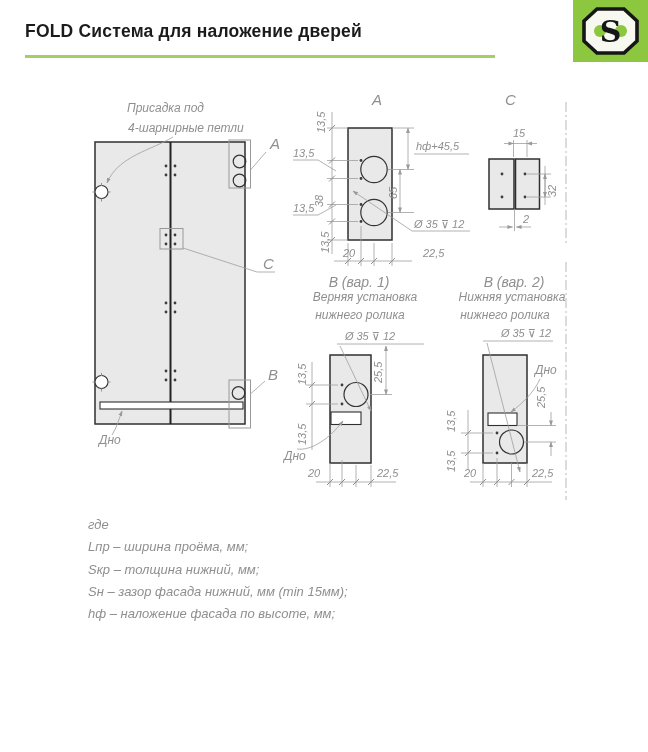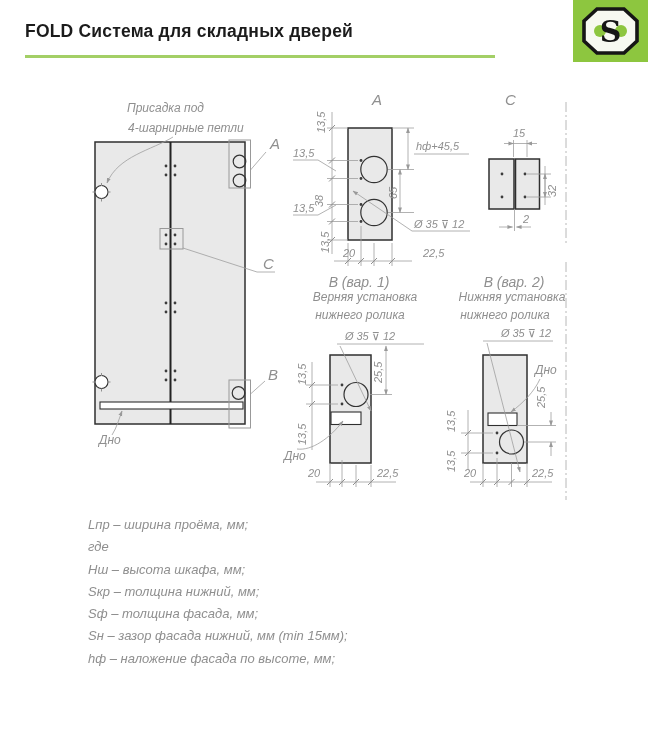--- a/index.html
+++ b/index.html
@@ -188,33 +188,31 @@
       <text class="dimtxt" transform="translate(455,472) rotate(-90)">13,5</text>
       <text class="dimtxt" transform="translate(545,408) rotate(-90)">25,5</text>
       <text class="dimtxt" x="464" y="477">20</text>
       <text class="dimtxt" x="532" y="477">22,5</text>
       <text class="lbltxt" x="535" y="374">Дно</text>
       <path class="thin" d="M540,379 C534,392 523,403 511,412" marker-end="url(#ar)"></path>
       <path class="axis" d="M566,262 V500"></path>
     </g>
   </svg>
 
-  <div class="title">FOLD Система для складных дверей</div>
+  <div class="title">FOLD Система для наложение дверей</div>
   <div class="rule"></div>
   <svg class="logo" viewBox="0 0 75 62" xmlns="http://www.w3.org/2000/svg">
     <rect x="0" y="0" width="75" height="62" fill="#8dc63f"></rect>
     <path d="M24,9 H51 L64,21 V41 L51,53 H24 L11,41 V21 Z" fill="#f7f9f1" stroke="#161616" stroke-width="3.6"></path>
     <circle cx="27" cy="31" r="6" fill="#8dc63f"></circle>
     <circle cx="48" cy="31" r="6" fill="#8dc63f"></circle>
     <text x="37.5" y="42" text-anchor="middle" style="font-style:normal;font-weight:bold;font-size:30px;fill:#161616;font-family:'DejaVu Serif',serif;">S</text>
   </svg>
 
   <div class="legend">
+    <div>где</div>
     <div>Lпр – ширина проёма, мм;</div>
-    <div>где</div>
-    <div>Нш – высота шкафа, мм;</div>
     <div>Sкр – толщина нижний, мм;</div>
-    <div>Sф – толщина фасада, мм;</div>
     <div>Sн – зазор фасада нижний, мм (min 15мм);</div>
     <div>hф – наложение фасада по высоте, мм;</div>
   </div>
 
 </div>
 
 </body></html>

